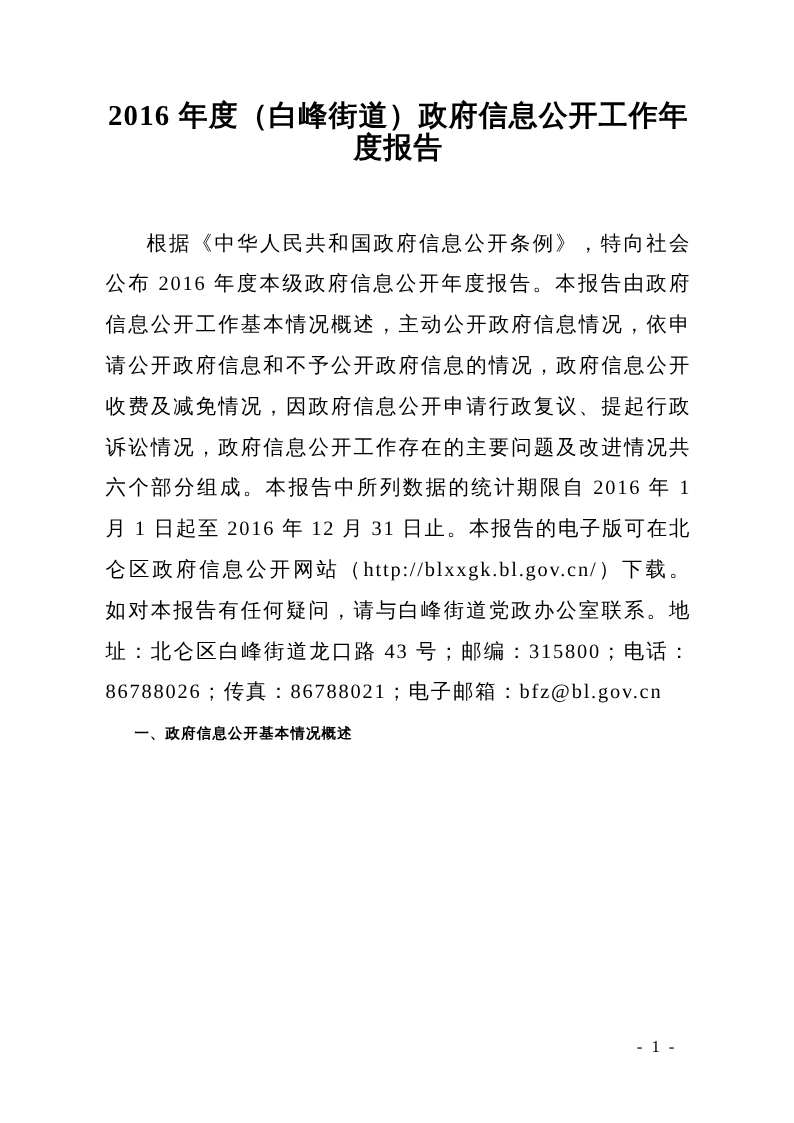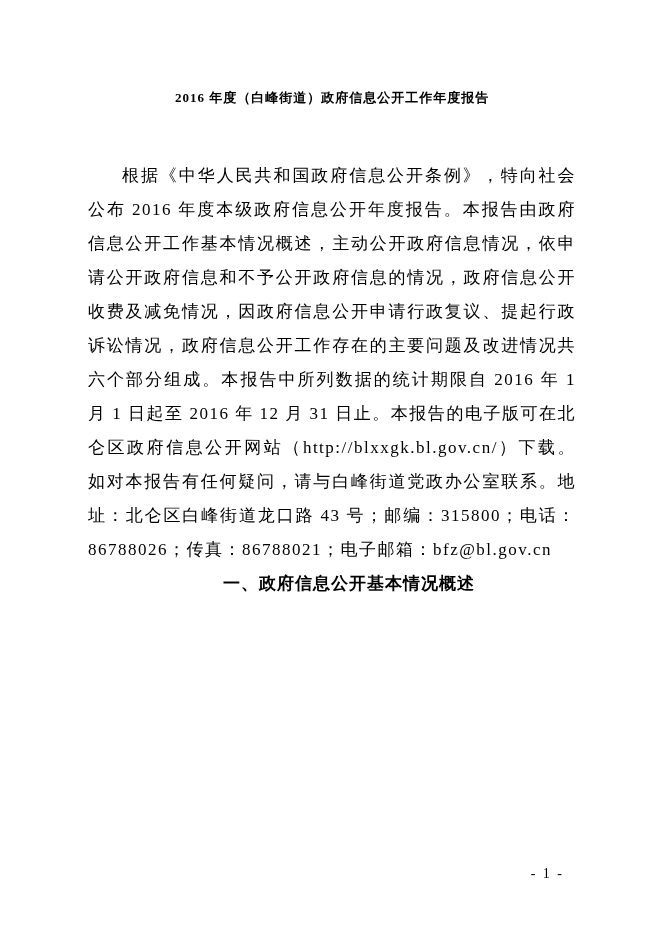--- a/index.html
+++ b/index.html
@@ -14,46 +14,45 @@
     overflow: hidden;
   }
   .content {
     position: absolute;
     left: 88px;
     top: 84px;
     width: 488px;
   }
   .title {
     margin: 0 0 48px 0;
-    font-size: 13px;
+    font-size: 24px;
     font-weight: bold;
     text-align: center;
     letter-spacing: 1px;
     line-height: 27px;
     font-family: "Liberation Serif", "DejaVu Serif", serif;
   }
   .para {
     margin: 0;
     font-size: 17px;
     line-height: 34px;
     letter-spacing: 1.5px;
     text-align: justify;
     text-indent: 2em;
     word-break: break-word;
     font-family: Liberation Serif, serif;
   }
   .section-heading {
     margin: 0;
-    font-size: 17px;
+    font-size: 12px;
     font-weight: bold;
     line-height: 34px;
     letter-spacing: 1px;
     text-indent: 2em;
     font-family: "Liberation Sans", "DejaVu Sans", sans-serif;
-    text-align: center;
   }
   .pageno {
     position: absolute;
     right: 98px;
     bottom: 54px;
     font-size: 14px;
     letter-spacing: 2px;
     font-family: "Liberation Serif", "DejaVu Serif", serif;
   }
 </style>

